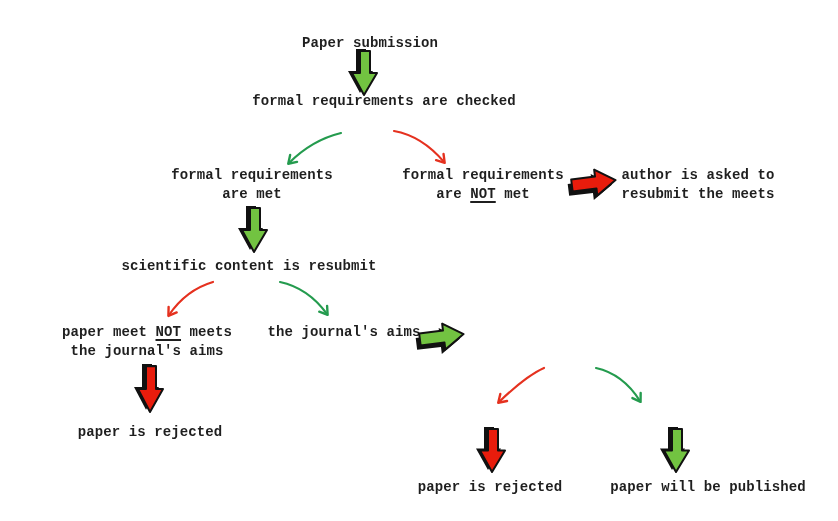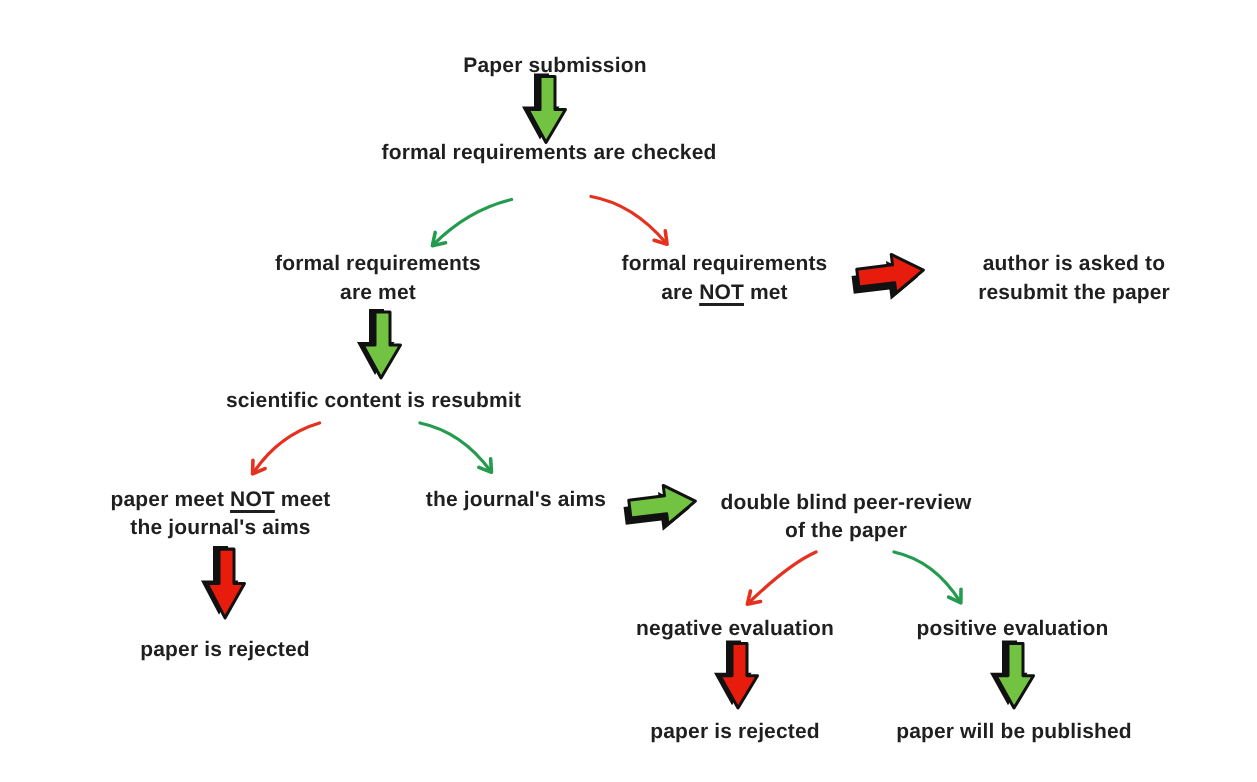--- a/index.html
+++ b/index.html
@@ -1,21 +1,21 @@
 <!DOCTYPE html>
 <html style="--background: #ffffff; --text: #1f1f1f; --subtitle-text: #454545; --thick-arrow-green: #72c341; --thick-arrow-red: #e81c0c; --thin-arrow-green: #249b4e; --thin-arrow-red: #e5311f; --arrow-outline: #111111;"><head>
 <meta charset="utf-8">
 <style>
   html, body { margin: 0; padding: 0; background: #ffffff; }
   .stage {
     position: relative;
     width: 838px;
     height: 521px;
     background: var(--background, #fff);
-    font-family: Liberation Sans, sans-serif;
+    font-family: Liberation Mono, monospace;
     overflow: hidden;
     border-radius: 25px;
   }
   .node {
     position: absolute;
     transform: translateX(-50%);
     text-align: center;
     font-weight: 700;
     font-size: 14px;
     line-height: 19px;
@@ -71,74 +71,64 @@
         <path class="mk r" d="M2,1.5 L9,6 L2,10.5"></path>
       </marker>
     </defs>
   </svg>
 
   
   <div class="node" style="left:370px;top:34px">
     <div>Paper submission</div>
   </div>
 
-  <div class="node" style="left:366px;top:92px">
+  <div class="node" style="left:384px;top:92px">
     <div>formal requirements are checked</div>
   </div>
 
   <div class="node" style="left:252px;top:166px">
     <div>formal requirements</div>
     <div>are met</div>
   </div>
 
   <div class="node" style="left:483px;top:166px">
     <div>formal requirements</div>
     <div><span>are </span><span class="u">NOT</span><span> met</span></div>
   </div>
 
-  <div class="node" style="left:716px;top:166px">
+  <div class="node" style="left:698px;top:166px">
     <div>author is asked to</div>
-    <div>resubmit the paper</div>
+    <div>resubmit the meets</div>
   </div>
 
   <div class="node" style="left:249px;top:257px">
     <div>scientific content is resubmit</div>
   </div>
 
   <div class="node" style="left:147px;top:323px">
-    <div><span>paper meet </span><span class="u">NOT</span><span> meet</span></div>
+    <div><span>paper meet </span><span class="u">NOT</span><span> meets</span></div>
     <div>the journal's aims</div>
   </div>
 
   <div class="node" style="left:344px;top:323px">
     <div>the journal's aims</div>
   </div>
 
-  <div class="node" style="left:564px;top:325px">
-    <div>double blind peer-review</div>
-    <div>of the paper</div>
-  </div>
 
   <div class="node" style="left:150px;top:423px">
     <div>paper is rejected</div>
   </div>
 
-  <div class="node" style="left:490px;top:409px">
-    <div>negative evaluation</div>
-  </div>
 
-  <div class="node" style="left:675px;top:409px">
-    <div>positive evaluation</div>
-  </div>
 
   <div class="node" style="left:490px;top:478px">
     <div>paper is rejected</div>
   </div>
 
-  <div class="node" style="left:676px;top:478px">
+  <div class="node" style="left:708px;top:478px">
     <div>paper will be published</div>
   </div>
 
   
   
   <svg class="arrow" style="left:348px;top:49px" width="30" height="48" viewBox="0 0 30 48">
     <polygon class="thick-shadow" points="8,0 18,0 18,22 25,22 12,44 0,22 8,22"></polygon>
     <polygon class="thick-green" points="12,2 22,2 22,24 29,24 16,46 4,24 12,24"></polygon>
   </svg>
 

